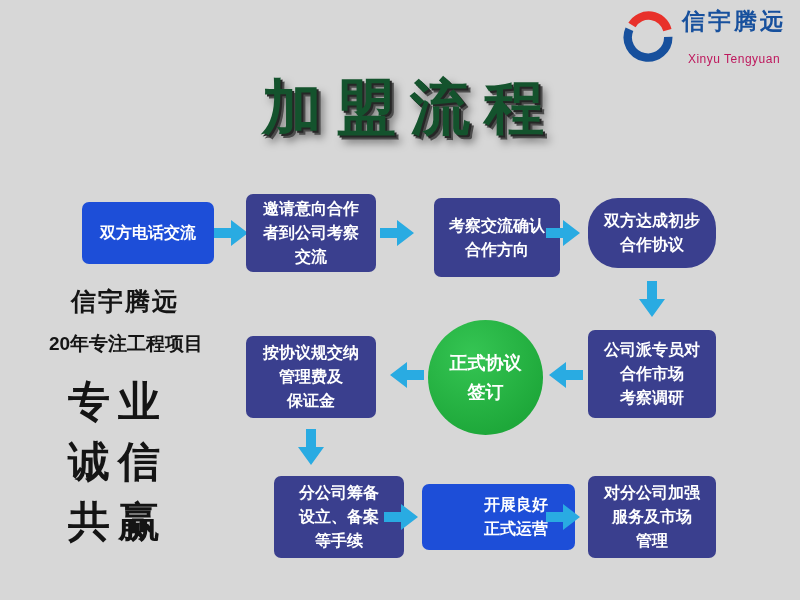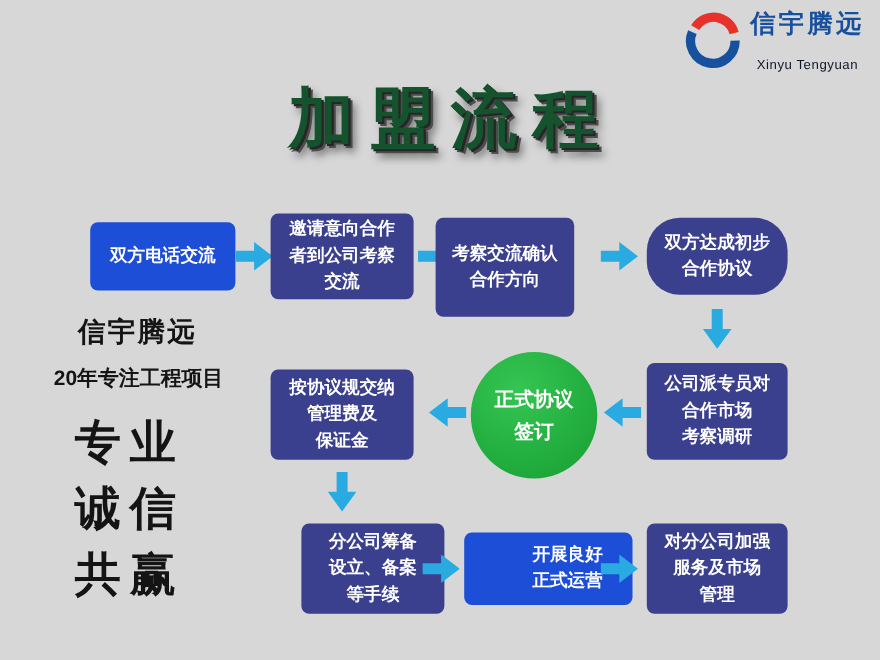--- a/index.html
+++ b/index.html
@@ -4,21 +4,21 @@
 <style>
   html,body{margin:0;padding:0;}
   body{font-family:"Liberation Sans","DejaVu Sans",sans-serif;background:#9a9a9a;}
   .canvas{position:relative;width:800px;height:600px;background:#d7d7d7;overflow:hidden;}
 
   
   .logo{position:absolute;top:6px;right:14px;display:flex;align-items:center;gap:7px;}
   .logo-mark svg{display:block;}
   .logo-text{display:flex;flex-direction:column;align-items:center;}
   .logo-brand{font-size:23px;font-weight:bold;color:#17509d;letter-spacing:3px;}
-  .logo-sub{font-size:12px;color:#0f172a;margin-top:15px;letter-spacing:.5px;}
+  .logo-sub{font-size:12px;color:#be185d;margin-top:15px;letter-spacing:.5px;}
 
   
   .title{position:absolute;top:58px;left:0;width:100%;margin:10px;text-align:center;
     font-size:60px;font-weight:bold;letter-spacing:14px;color:#14532d;
     text-shadow:2px 2px 0 #262626,4px 4px 0 #4c4c4c,6px 7px 8px rgba(0,0,0,.5);}
 
   
   .side-brand{position:absolute;left:45px;top:285px;width:160px;text-align:center;
     font-size:25px;font-weight:bold;color:#141414;letter-spacing:2px;}
   .side-tagline{position:absolute;left:16px;top:331px;width:220px;text-align:center;
@@ -31,21 +31,21 @@
   .node{position:absolute;display:flex;align-items:center;justify-content:center;
     color:#fff;font-weight:bold;border-radius:7px;}
   .node .label{white-space:pre-line;text-align:center;font-size:16px;line-height:1.5;}
   .blue{background:#3a3f8e;}
   .red{background:#1d4ed8;}
   .circle{border-radius:50%;background:radial-gradient(circle at 38% 30%,#35c553 0%,#1ea83a 75%);}
   .circle .label{font-size:18px;line-height:1.6;}
 
   .s1{left:82px;top:202px;width:132px;height:62px;}
   .s2{left:246px;top:194px;width:130px;height:78px;}
-  .s3{left:396px;top:198px;width:126px;height:90px;}
+  .s3{left:434px;top:198px;width:126px;height:79px;}
   .s4{left:588px;top:198px;width:128px;height:70px;border-radius:30px;}
   .s5{left:588px;top:330px;width:128px;height:88px;}
   .s6{left:428px;top:320px;width:115px;height:115px;}
   .s7{left:246px;top:336px;width:130px;height:82px;}
   .s8{left:246px;top:476px;width:130px;height:82px;margin-left:28px;}
   .s9{left:422px;top:484px;width:118px;height:66px;padding-left:35px;}
   .s10{left:588px;top:476px;width:128px;height:82px;}
 
   
   .arrow{position:absolute;}

